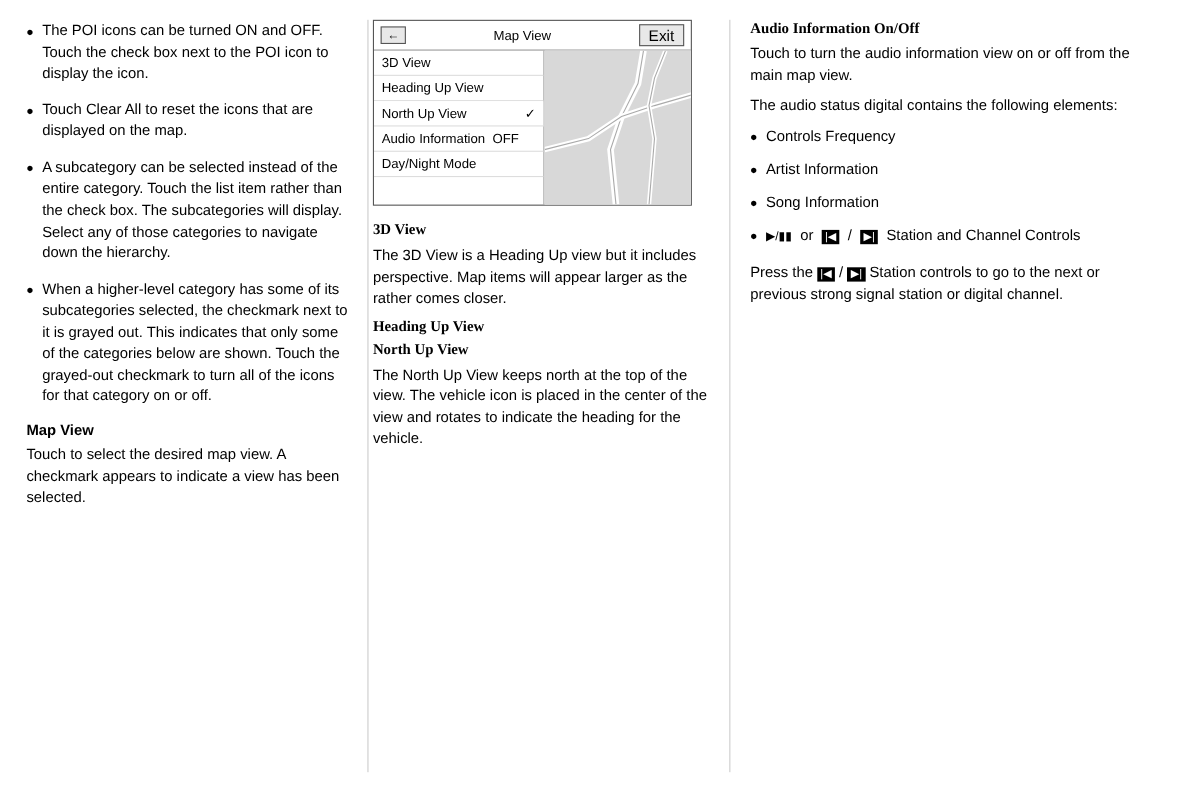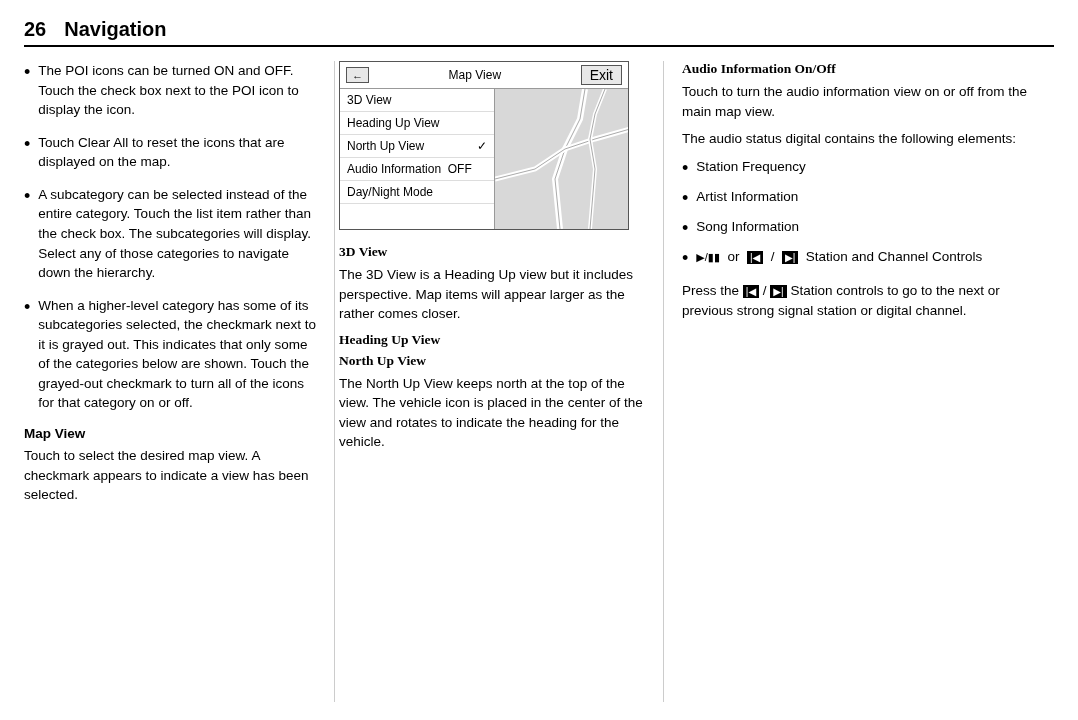--- a/index.html
+++ b/index.html
@@ -183,24 +183,20 @@
     .map-view-text {
       line-height: 1.45;
       font-size: 13.5px;
     }
   </style>
 </head>
 <body>
 
 <div class="page-container">
 
-  <div class="header">
-    <span class="header-num">26</span>
-    <span class="header-title">Navigation</span>
-  </div>
 
   <div class="columns">
 
     <div class="col-left">
       <ul class="bullet-list">
         <li>
           <span class="bullet-dot">•</span>
           <span>The POI icons can be turned ON and OFF. Touch the check box next to the POI icon to display the icon.</span>
         </li>
         <li>
@@ -281,21 +277,21 @@
     </div>
 
     <div class="col-right">
       <p class="section-heading">Audio Information On/Off</p>
       <p class="section-text">Touch to turn the audio information view on or off from the main map view.</p>
       <p class="section-text">The audio status digital contains the following elements:</p>
 
       <ul class="right-bullet-list">
         <li>
           <span class="bullet-dot">•</span>
-          <span>Station Frequency</span>
+          <span>Controls Frequency</span>
         </li>
         <li>
           <span class="bullet-dot">•</span>
           <span>Artist Information</span>
         </li>
         <li>
           <span class="bullet-dot">•</span>
           <span>Song Information</span>
         </li>
         <li>

